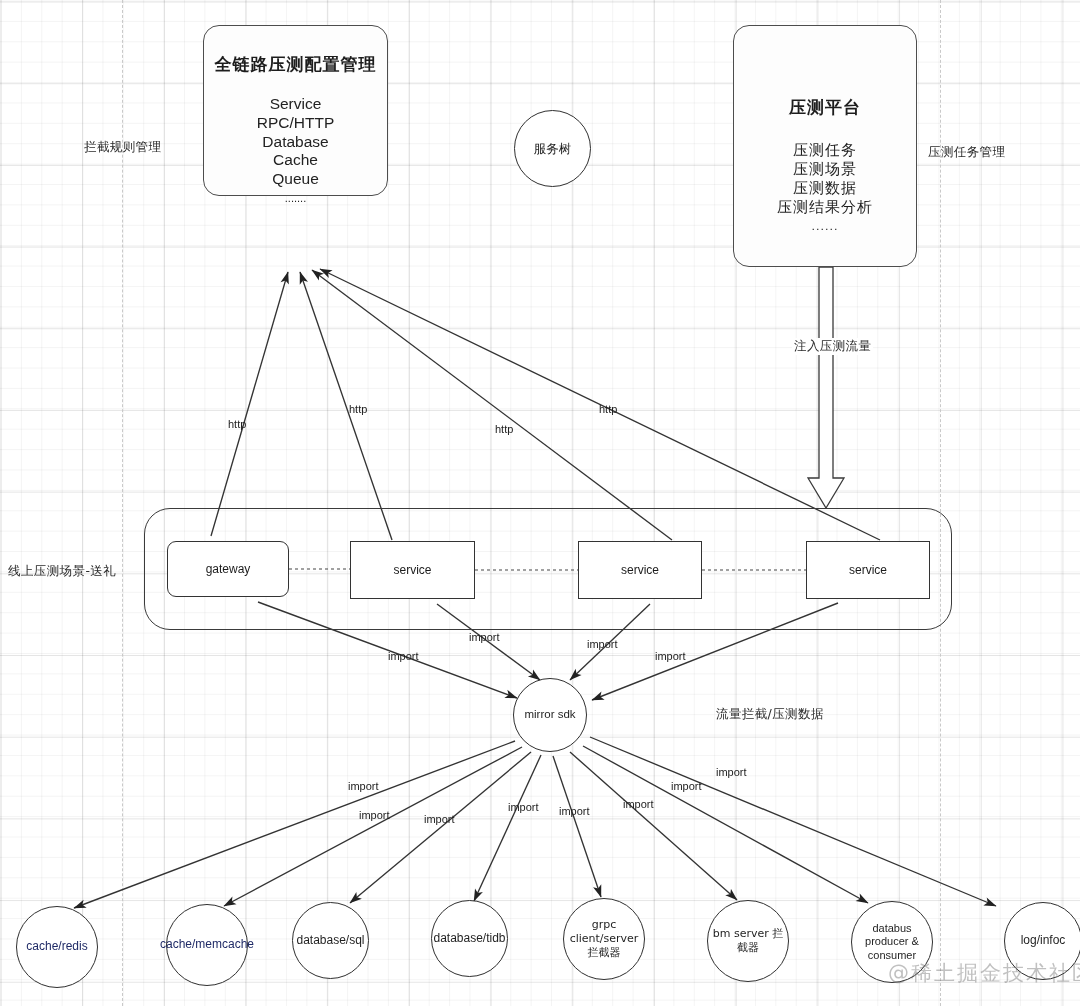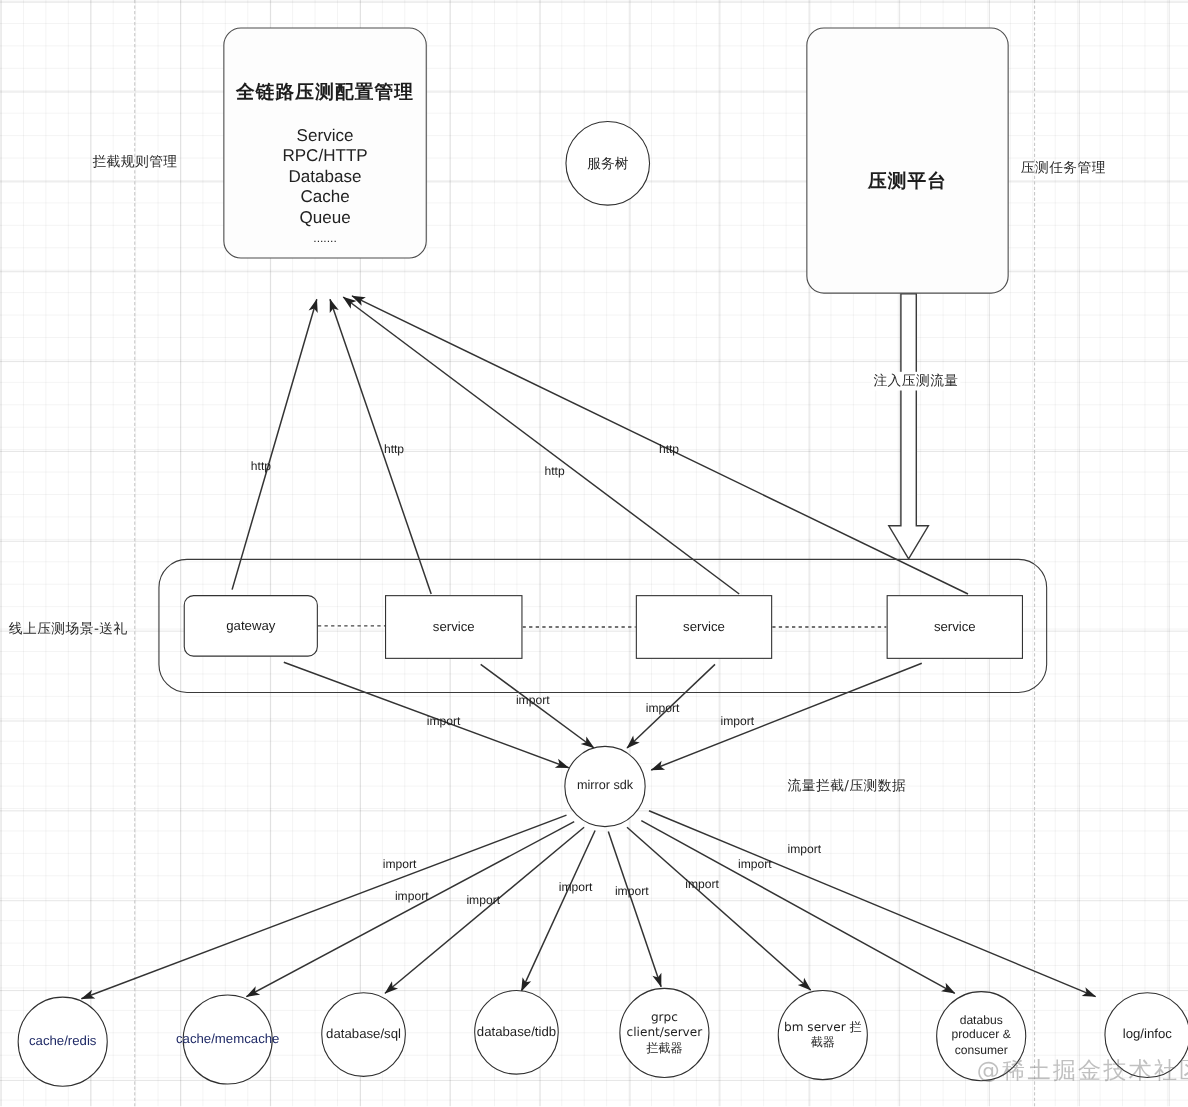--- a/index.html
+++ b/index.html
@@ -124,34 +124,41 @@
     <path d="M590,737 L996,906"></path>
   </g>
 
   <g stroke="#444444" stroke-width="1.2" fill="none" stroke-dasharray="3,3">
     <line x1="289" y1="569" x2="350" y2="569"></line>
     <line x1="475" y1="570" x2="578" y2="570"></line>
     <line x1="702" y1="570" x2="806" y2="570"></line>
   </g>
 </svg>
 
-<div class="node box-rounded" style="left:203px;top:25px;width:185px;height:210px;padding-top:40px;">
+<div class="node box-rounded" style="left:203px;top:25px;width:185px;height:171px;padding-top:40px;">
   <div class="title-cn">全链路压测配置管理</div>
   <div class="list-en" style="margin-top:18px;">
     <div>Service</div>
     <div>RPC/HTTP</div>
     <div>Database</div>
     <div>Cache</div>
     <div>Queue</div>
     <div style="font-size:11px;">.......</div>
   </div>
 </div>
 
 <div class="node box-rounded" style="left:733px;top:25px;width:184px;height:242px;padding-top:40px;">
   <div class="title-cn">压测平台</div>
+  <div class="list-cn" style="margin-top:22px;">
+    <div>压测任务</div>
+    <div>压测场景</div>
+    <div>压测数据</div>
+    <div>压测结果分析</div>
+    <div style="font-size:11px;">......</div>
+  </div>
 </div>
 
 <div class="node circle" style="left:514px;top:110px;width:77px;height:77px;">
   <span class="circle-txt cn" style="font-size:12.5px;">服务树</span>
 </div>
 
 <div class="side-label" style="left:84px;top:139px;">拦截规则管理</div>
 <div class="side-label" style="left:928px;top:144px;">压测任务管理</div>
 <div class="side-label" style="left:8px;top:563px;">线上压测场景-送礼</div>
 <div class="side-label" style="left:716px;top:706px;">流量拦截/压测数据</div>

